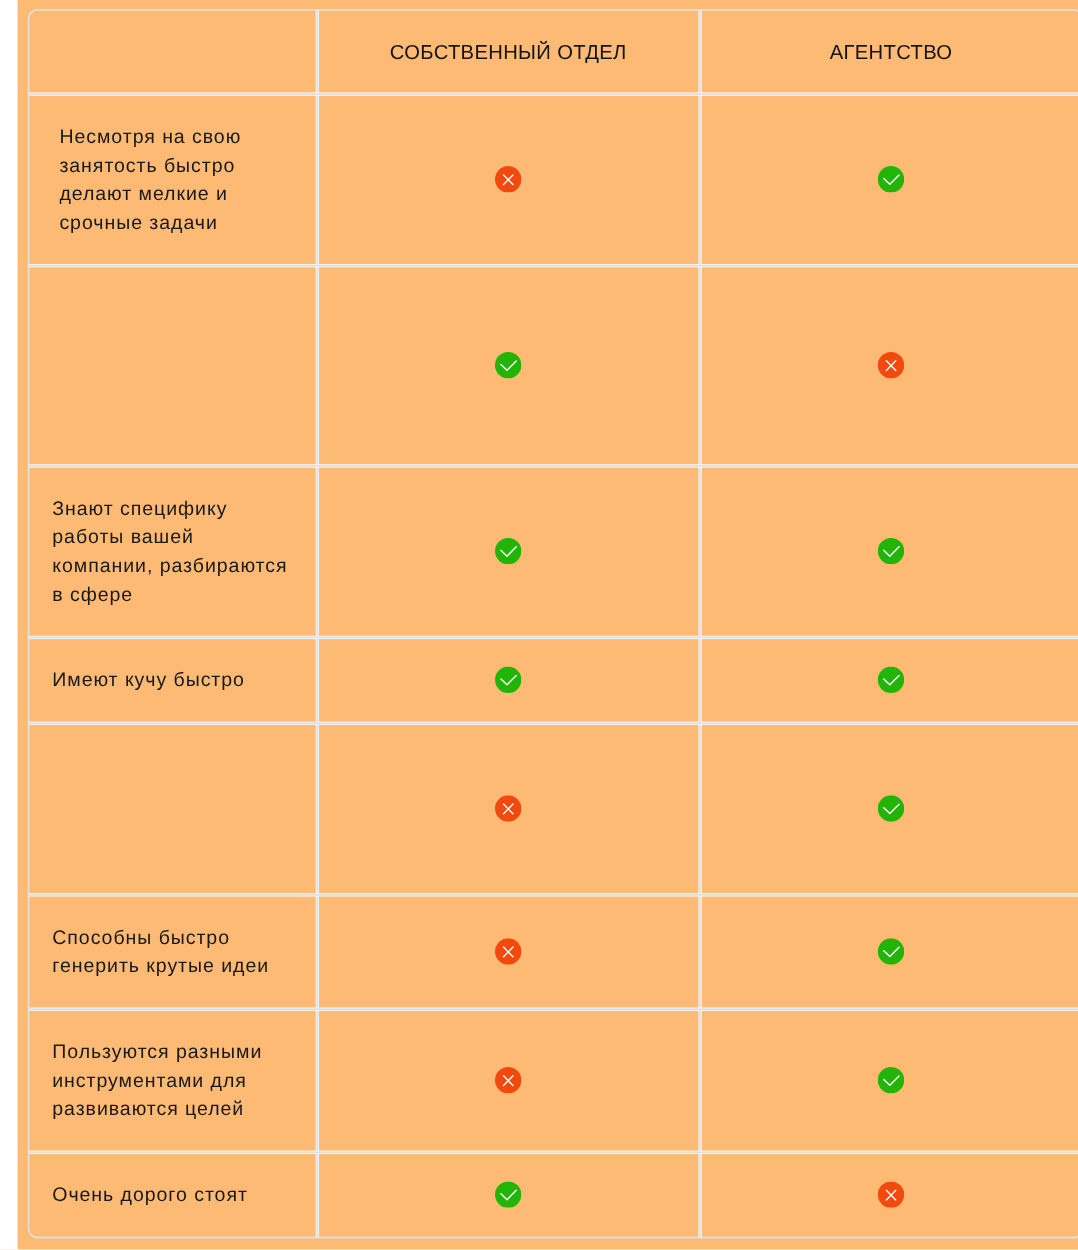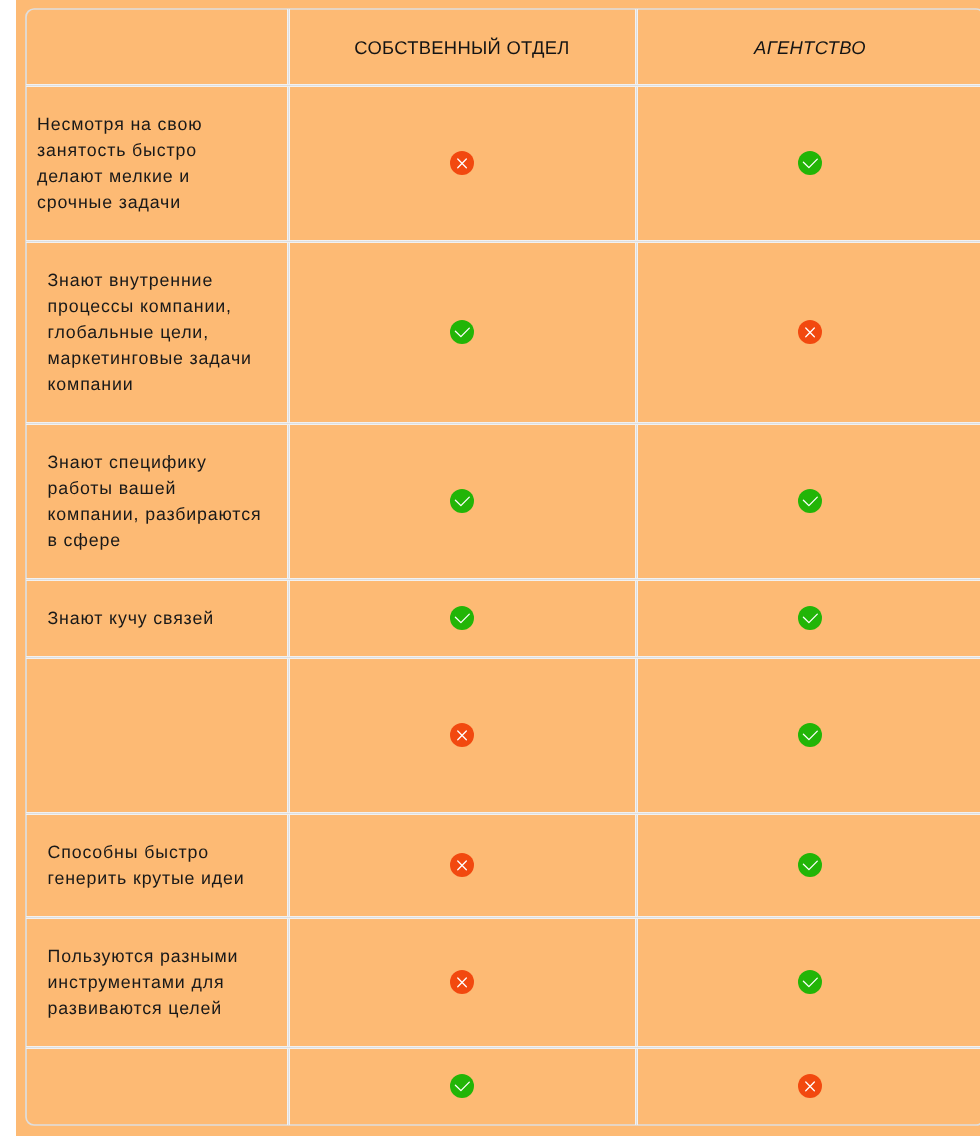--- a/index.html
+++ b/index.html
@@ -52,37 +52,36 @@
       <div class="hline" style="top: 421.5px;"></div>
       <div class="hline" style="top: 577.5px;"></div>
       <div class="hline" style="top: 655.5px;"></div>
       <div class="hline" style="top: 811.5px;"></div>
       <div class="hline" style="top: 915.5px;"></div>
       <div class="hline" style="top: 1045.5px;"></div>
     </div>
 
   <div id="thead">
       <div class="hdr-label" style="left: 446px; top: 48.4px; color: rgb(20, 20, 20);">СОБСТВЕННЫЙ ОТДЕЛ</div>
-      <div class="hdr-label" style="left: 794px; top: 48.4px; color: rgb(20, 20, 20); font-style: italic;">АГЕНТСТВО</div>
+      <div class="hdr-label" style="left: 794px; top: 48.4px; color: rgb(20, 20, 20);">АГЕНТСТВО</div>
     </div>
 
   <div id="tbody">
       <div class="row" style="left: 10px; top: 85px; width: 958px; height: 156px;">
-        <div class="feat" style="color: rgb(25, 25, 25); left: 11px; top: 26px;">Несмотря на свою занятость быстро делают мелкие и срочные задачи</div>
+        <div class="feat" style="color: rgb(25, 25, 25); left: 28px; top: 26px;">Несмотря на свою занятость быстро делают мелкие и срочные задачи</div>
         <svg class="badge" viewBox="0 0 24 24" style="left: 424px; top: 66px;">
           <circle cx="12" cy="12" r="12" fill="#f2490f"></circle>
           <path d="M7.75 8.0 L16.35 16.8 M16.35 8.0 L7.75 16.8" fill="none" stroke="#ffffff" stroke-width="1.3" stroke-linecap="round" stroke-linejoin="round"></path>
         </svg>
         <svg class="badge" viewBox="0 0 24 24" style="left: 772px; top: 66px;">
           <circle cx="12" cy="12" r="12" fill="#22b507"></circle>
           <path d="M5.4 11.3 L10.9 16.6 L19.3 8.1" fill="none" stroke="#ffffff" stroke-width="1.3" stroke-linecap="round" stroke-linejoin="round"></path>
         </svg>
       </div>
       <div class="row" style="left: 10px; top: 241px; width: 958px; height: 182px;">
-        <div class="feat" style="color: rgb(25, 25, 25); left: 21.5px; top: 26px;">Знают внутренние процессы компании, глобальные цели, маркетинговые задачи компании</div>
         <svg class="badge" viewBox="0 0 24 24" style="left: 424px; top: 79px;">
           <circle cx="12" cy="12" r="12" fill="#22b507"></circle>
           <path d="M5.4 11.3 L10.9 16.6 L19.3 8.1" fill="none" stroke="#ffffff" stroke-width="1.3" stroke-linecap="round" stroke-linejoin="round"></path>
         </svg>
         <svg class="badge" viewBox="0 0 24 24" style="left: 772px; top: 79px;">
           <circle cx="12" cy="12" r="12" fill="#f2490f"></circle>
           <path d="M7.75 8.0 L16.35 16.8 M16.35 8.0 L7.75 16.8" fill="none" stroke="#ffffff" stroke-width="1.3" stroke-linecap="round" stroke-linejoin="round"></path>
         </svg>
       </div>
       <div class="row" style="left: 10px; top: 423px; width: 842px; height: 156px;">
@@ -90,21 +89,21 @@
         <svg class="badge" viewBox="0 0 24 24" style="left: 424px; top: 66px;">
           <circle cx="12" cy="12" r="12" fill="#22b507"></circle>
           <path d="M5.4 11.3 L10.9 16.6 L19.3 8.1" fill="none" stroke="#ffffff" stroke-width="1.3" stroke-linecap="round" stroke-linejoin="round"></path>
         </svg>
         <svg class="badge" viewBox="0 0 24 24" style="left: 772px; top: 66px;">
           <circle cx="12" cy="12" r="12" fill="#22b507"></circle>
           <path d="M5.4 11.3 L10.9 16.6 L19.3 8.1" fill="none" stroke="#ffffff" stroke-width="1.3" stroke-linecap="round" stroke-linejoin="round"></path>
         </svg>
       </div>
       <div class="row" style="left: 10px; top: 579px; width: 958px; height: 78px;">
-        <div class="feat" style="color: rgb(25, 25, 25); left: 21.5px; top: 26px;">Знают кучу связей</div>
+        <div class="feat" style="color: rgb(25, 25, 25); left: 21.5px; top: 26px;">Имеют кучу быстро</div>
         <svg class="badge" viewBox="0 0 24 24" style="left: 424px; top: 27px;">
           <circle cx="12" cy="12" r="12" fill="#22b507"></circle>
           <path d="M5.4 11.3 L10.9 16.6 L19.3 8.1" fill="none" stroke="#ffffff" stroke-width="1.3" stroke-linecap="round" stroke-linejoin="round"></path>
         </svg>
         <svg class="badge" viewBox="0 0 24 24" style="left: 772px; top: 27px;">
           <circle cx="12" cy="12" r="12" fill="#22b507"></circle>
           <path d="M5.4 11.3 L10.9 16.6 L19.3 8.1" fill="none" stroke="#ffffff" stroke-width="1.3" stroke-linecap="round" stroke-linejoin="round"></path>
         </svg>
       </div>
       <div class="row" style="left: 10px; top: 657px; width: 958px; height: 156px;">
@@ -133,20 +132,21 @@
         <svg class="badge" viewBox="0 0 24 24" style="left: 424px; top: 53px;">
           <circle cx="12" cy="12" r="12" fill="#f2490f"></circle>
           <path d="M7.75 8.0 L16.35 16.8 M16.35 8.0 L7.75 16.8" fill="none" stroke="#ffffff" stroke-width="1.3" stroke-linecap="round" stroke-linejoin="round"></path>
         </svg>
         <svg class="badge" viewBox="0 0 24 24" style="left: 772px; top: 53px;">
           <circle cx="12" cy="12" r="12" fill="#22b507"></circle>
           <path d="M5.4 11.3 L10.9 16.6 L19.3 8.1" fill="none" stroke="#ffffff" stroke-width="1.3" stroke-linecap="round" stroke-linejoin="round"></path>
         </svg>
       </div>
       <div class="row" style="left: 10px; top: 1047px; width: 958px; height: 78px;">
+        <div class="feat" style="color: rgb(25, 25, 25); left: 21.5px; top: 26px;">Очень дорого стоят</div>
         <svg class="badge" viewBox="0 0 24 24" style="left: 424px; top: 27px;">
           <circle cx="12" cy="12" r="12" fill="#22b507"></circle>
           <path d="M5.4 11.3 L10.9 16.6 L19.3 8.1" fill="none" stroke="#ffffff" stroke-width="1.3" stroke-linecap="round" stroke-linejoin="round"></path>
         </svg>
         <svg class="badge" viewBox="0 0 24 24" style="left: 772px; top: 27px;">
           <circle cx="12" cy="12" r="12" fill="#f2490f"></circle>
           <path d="M7.75 8.0 L16.35 16.8 M16.35 8.0 L7.75 16.8" fill="none" stroke="#ffffff" stroke-width="1.3" stroke-linecap="round" stroke-linejoin="round"></path>
         </svg>
       </div>
     </div>

